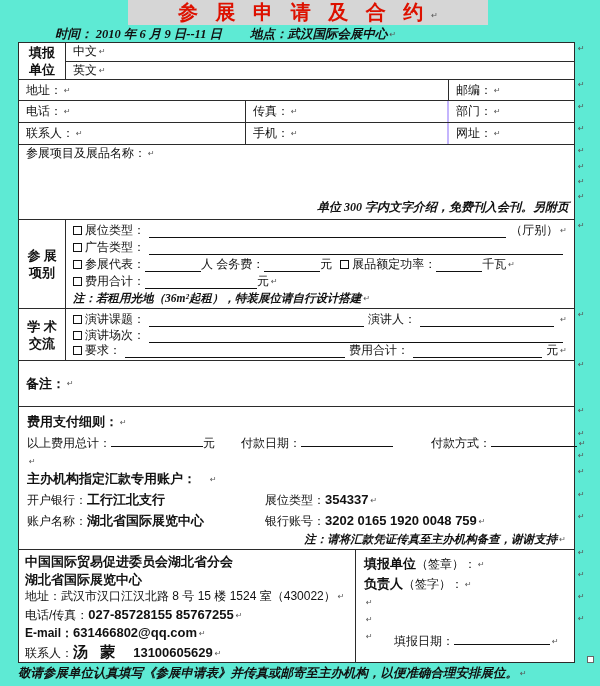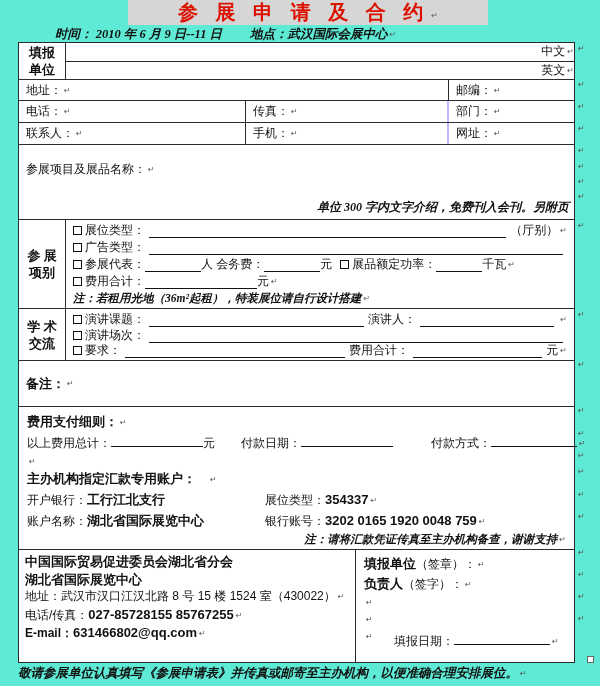--- a/index.html
+++ b/index.html
@@ -15,35 +15,35 @@
   .title { font-size:20px; font-weight:bold; color:#dd1100; letter-spacing:6px;
     line-height:24px; }
   .pm { color:#555; font-size:8px; margin-left:2px; vertical-align:1px;
     font-family:"DejaVu Sans", sans-serif; font-style:normal; font-weight:normal; }
   .subtitle { position:absolute; left:55px; top:26px; font-weight:bold; font-size:12.5px;
     font-style:italic; font-family:"Liberation Serif", serif; white-space:nowrap; }
   .subtitle .gap { display:inline-block; width:28px; }
   
   .tbl { position:absolute; left:18px; top:42px; width:557px; border:1px solid #2b2b2b; background:#fff; }
   .row { border-top:1px solid #2b2b2b; display:flex; }
-  .row:first-child { border-top:none;text-align:right; }
+  .row:first-child { border-top:none; }
   .labelcol { width:47px; border-right:1px solid #2b2b2b; display:flex; flex-direction:column;
     align-items:center; justify-content:center; font-weight:bold; font-size:13px; line-height:17px; }
   .labelcol .kai { font-family:"Liberation Serif", serif; }
   .rowA { height:36px; }
   .subrows { flex:1; display:flex; flex-direction:column; }
   .subrow { flex:1; line-height:17px; padding-left:7px; }
   .subrow + .subrow { border-top:1px solid #2b2b2b; }
   .rowB { height:21px; }
   .rowC, .rowD { height:22px; }
   .cell { padding-left:7px; display:flex; align-items:center; }
   .c-wide { flex:1; border-right:1px solid #2b2b2b; }
   .c-mid  { width:203px; border-right:2px solid #c4b5fd; }
   .c-right{ width:125px; }
-  .rowE { height:75px; display:block; position:relative; padding:16px 7px; }
+  .rowE { height:75px; display:block; position:relative; padding:0 7px; }
   .note-right { position:absolute; right:5px; bottom:3px; font-weight:bold; font-style:italic;
     font-family:"Liberation Serif", serif; font-size:12px; }
   .rowF { height:89px; }
   .rowG { height:52px; }
   .content { flex:1; padding:3px 7px 2px 7px; display:flex; flex-direction:column;
     justify-content:space-between; min-width:0; }
   .fline { display:flex; align-items:flex-end; white-space:nowrap; line-height:15px; }
   .cb { display:inline-block; width:9px; height:9px; border:1px solid #111; margin-right:3px;
     flex:none; align-self:center; }
   .bl { display:inline-block; border-bottom:1px solid #111; height:12px; }
@@ -239,20 +239,21 @@
       <div class="note-r"><span>注：请将汇款凭证传真至主办机构备查，谢谢支持</span><span class="pm">↵</span></div>
     </div>
 
     <div class="row rowJ">
       <div class="jleft">
         <div class="l bold13">中国国际贸易促进委员会湖北省分会</div>
         <div class="l bold13">湖北省国际展览中心</div>
         <div class="l"><span>地址：武汉市汉口江汉北路 8 号 15 楼  1524 室（430022）</span><span class="pm">↵</span></div>
         <div class="l"><span>电话/传真：</span><span class="bval">027-85728155    85767255</span><span class="pm">↵</span></div>
         <div class="l"><span style="font-weight:bold">E-mail：</span><span class="bval">631466802@qq.com</span><span class="pm">↵</span></div>
+        <div class="l"><span>联系人：</span><span class="bignm">汤  蒙</span><span style="display:inline-block;width:14px"></span><span class="bval">13100605629</span><span class="pm">↵</span></div>
       </div>
       <div class="jright">
         <div class="l"><span class="bold13">填报单位</span><span>（签章）：</span><span class="pm">↵</span></div>
         <div class="l"><span class="bold13">负责人</span><span>（签字）：</span><span class="pm">↵</span></div>
         <div class="l" style="line-height:16px"><span class="pm">↵</span></div>
         <div class="l" style="line-height:16px"><span class="pm">↵</span></div>
         <div class="l" style="line-height:16px"><span class="pm">↵</span></div>
         <div class="date-line"><span>填报日期：</span><span class="bl" style="width:96px"></span><span class="pm">↵</span></div>
       </div>
     </div>

